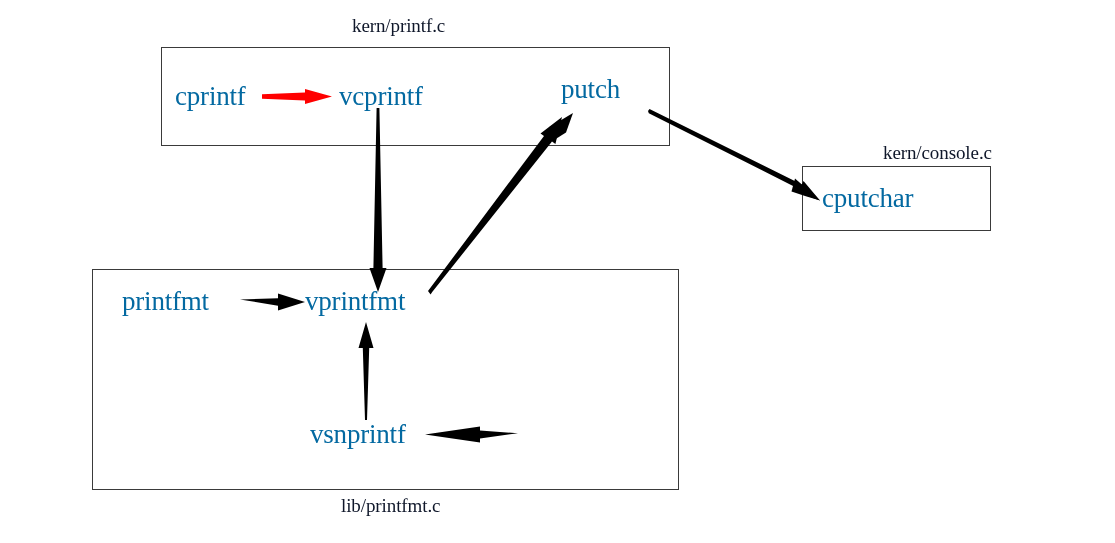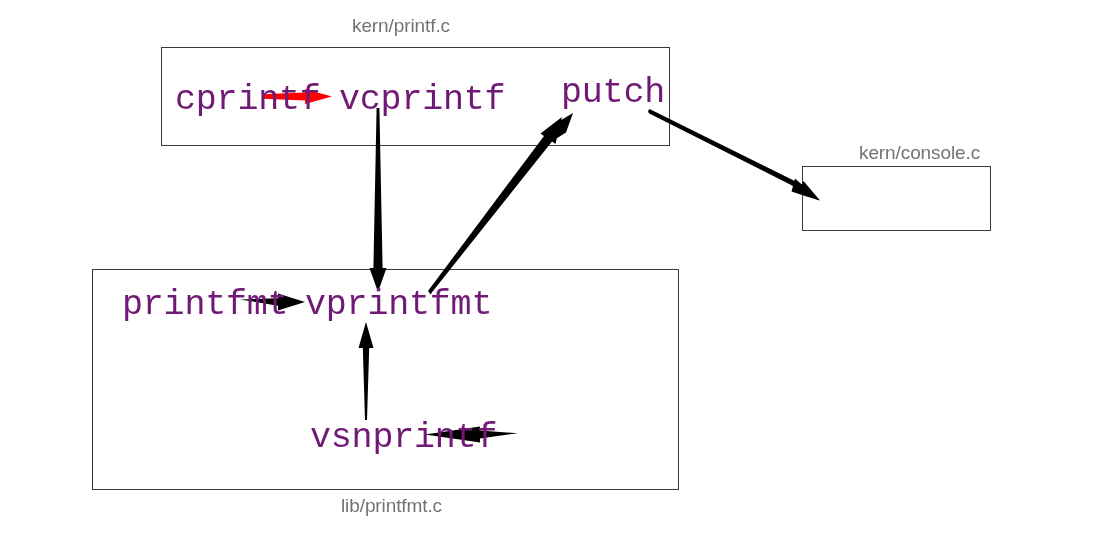--- a/index.html
+++ b/index.html
@@ -20,33 +20,33 @@
   }
   .svg-layer {
     position: absolute;
     left: 0;
     top: 0;
     width: 1115px;
     height: 543px;
   }
   .node-label {
     position: absolute;
-    font-family: Liberation Mono, monospace;
-    font-size: 35px;
+    font-family: Liberation Serif, serif;
+    font-size: 27px;
     line-height: 1;
-    color: #701a75;
+    color: #0369a1;
     white-space: nowrap;
     letter-spacing: -0.2px;
   }
   .file-label {
     position: absolute;
-    font-family: Liberation Sans, sans-serif;
+    font-family: Liberation Serif, serif;
     font-size: 19px;
     line-height: 1;
-    color: #737373;
+    color: #0f172a;
     white-space: nowrap;
     letter-spacing: -0.1px;
   }
   .group-box {
     position: absolute;
     border: 1px solid #3a3a3a;
     background: transparent;
     box-sizing: border-box;
   }
 </style>
@@ -56,21 +56,21 @@
 <div id="diagram-root">
 
   <div class="group-box" style="left:161px; top:47px; width:509px; height:99px;"></div>
 
   <div class="group-box" style="left:802px; top:166px; width:189px; height:65px;"></div>
 
   <div class="group-box" style="left:92px; top:269px; width:587px; height:221px;"></div>
 
   <div class="file-label" style="left:352px; top:16px;">kern/printf.c</div>
 
-  <div class="file-label" style="left:859px; top:143px;">kern/console.c</div>
+  <div class="file-label" style="left:883px; top:143px;">kern/console.c</div>
 
   <div class="file-label" style="left:341px; top:496px;">lib/printfmt.c</div>
 
   <svg class="svg-layer" viewBox="0 0 1115 543" xmlns="http://www.w3.org/2000/svg">
 
     <g>
       <polygon fill="#ff0000" points="262,94.2 305,92.6 305,89.0 332,96.5 305,104.0 305,100.4 262,98.8"></polygon>
     </g>
 
     <g>
@@ -99,20 +99,21 @@
       <polygon fill="#000000" points="518,433.2 480,430.5 480,426.5 425,434.5 480,442.5 480,438.4"></polygon>
     </g>
   </svg>
 
   <div class="node-label" style="left:175px; top:83px;">cprintf</div>
 
   <div class="node-label" style="left:339px; top:83px;">vcprintf</div>
 
   <div class="node-label" style="left:561px; top:76px;">putch</div>
 
+  <div class="node-label" style="left:822px; top:185px;">cputchar</div>
 
   <div class="node-label" style="left:122px; top:288px;">printfmt</div>
 
   <div class="node-label" style="left:310px; top:421px;">vsnprintf</div>
 
   <div class="node-label" style="left:305px; top:288px;">vprintfmt</div>
 
 
 </div>
 

